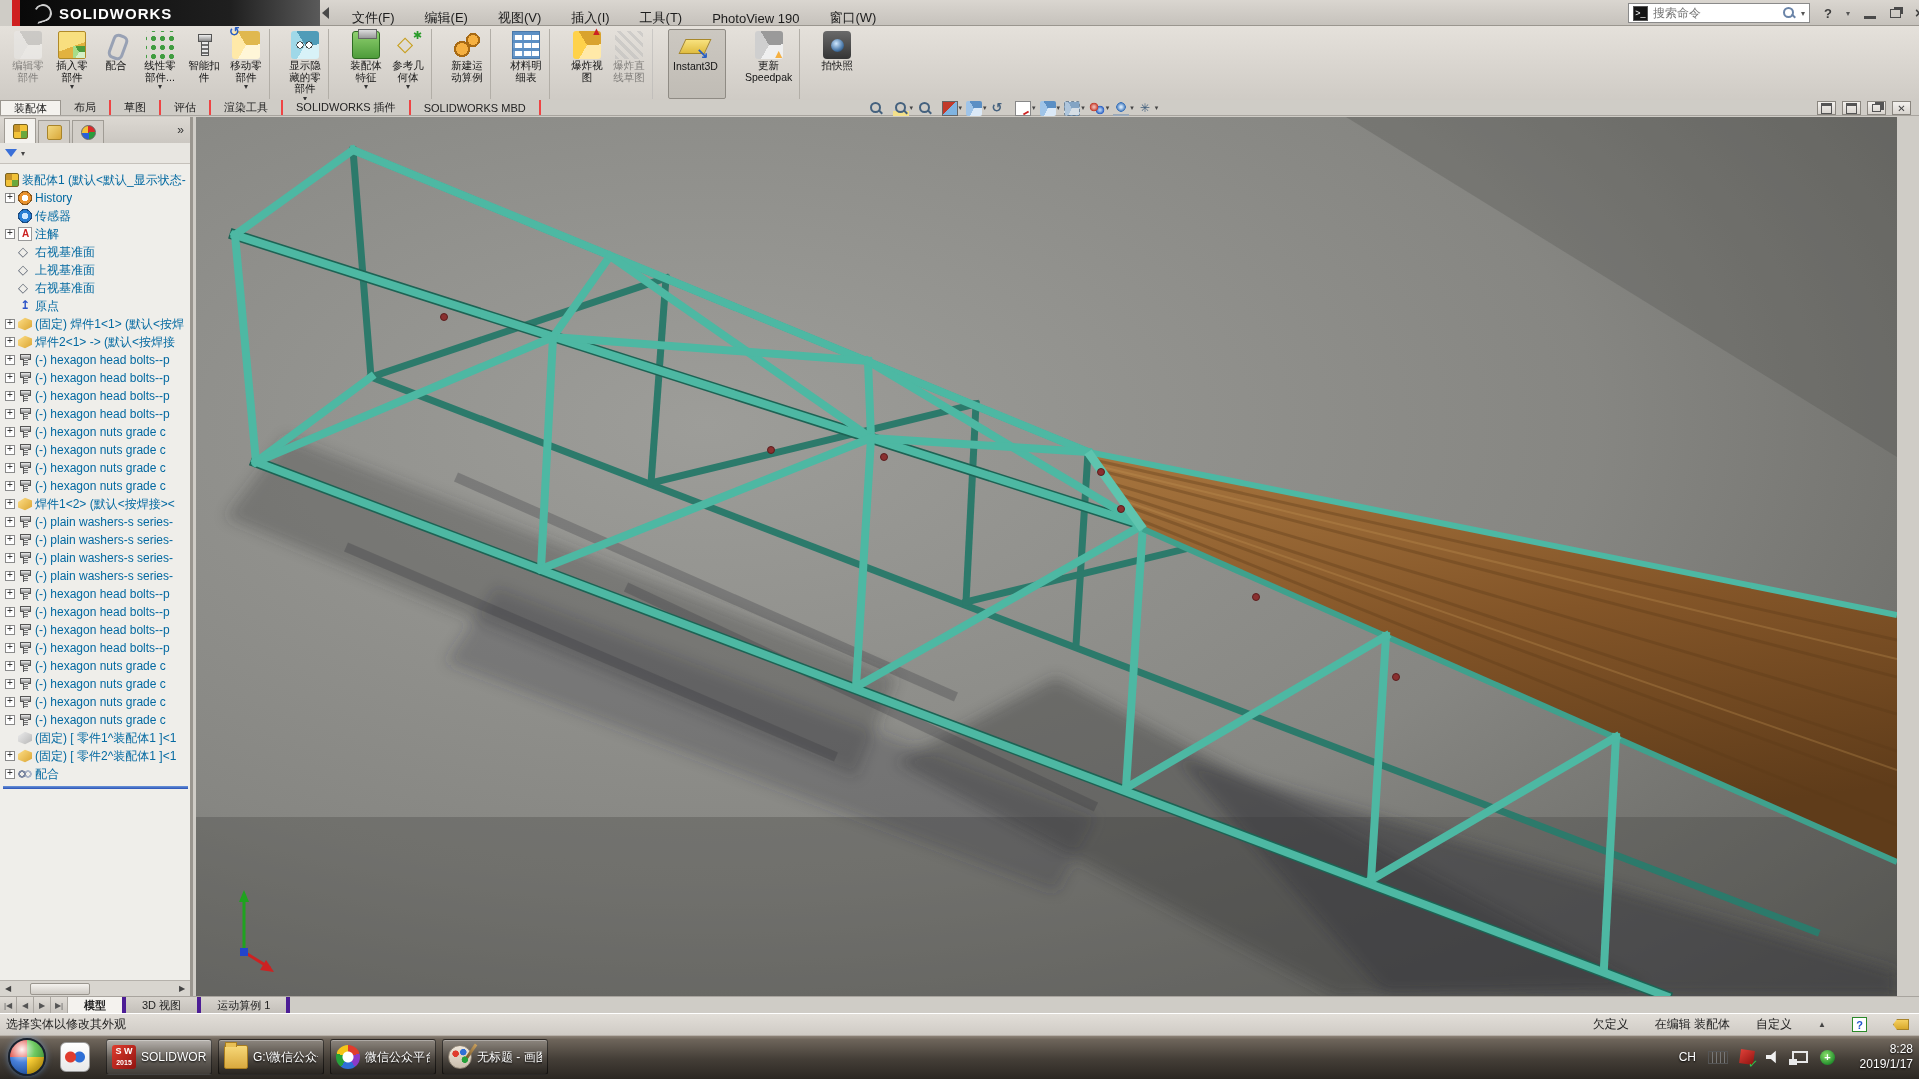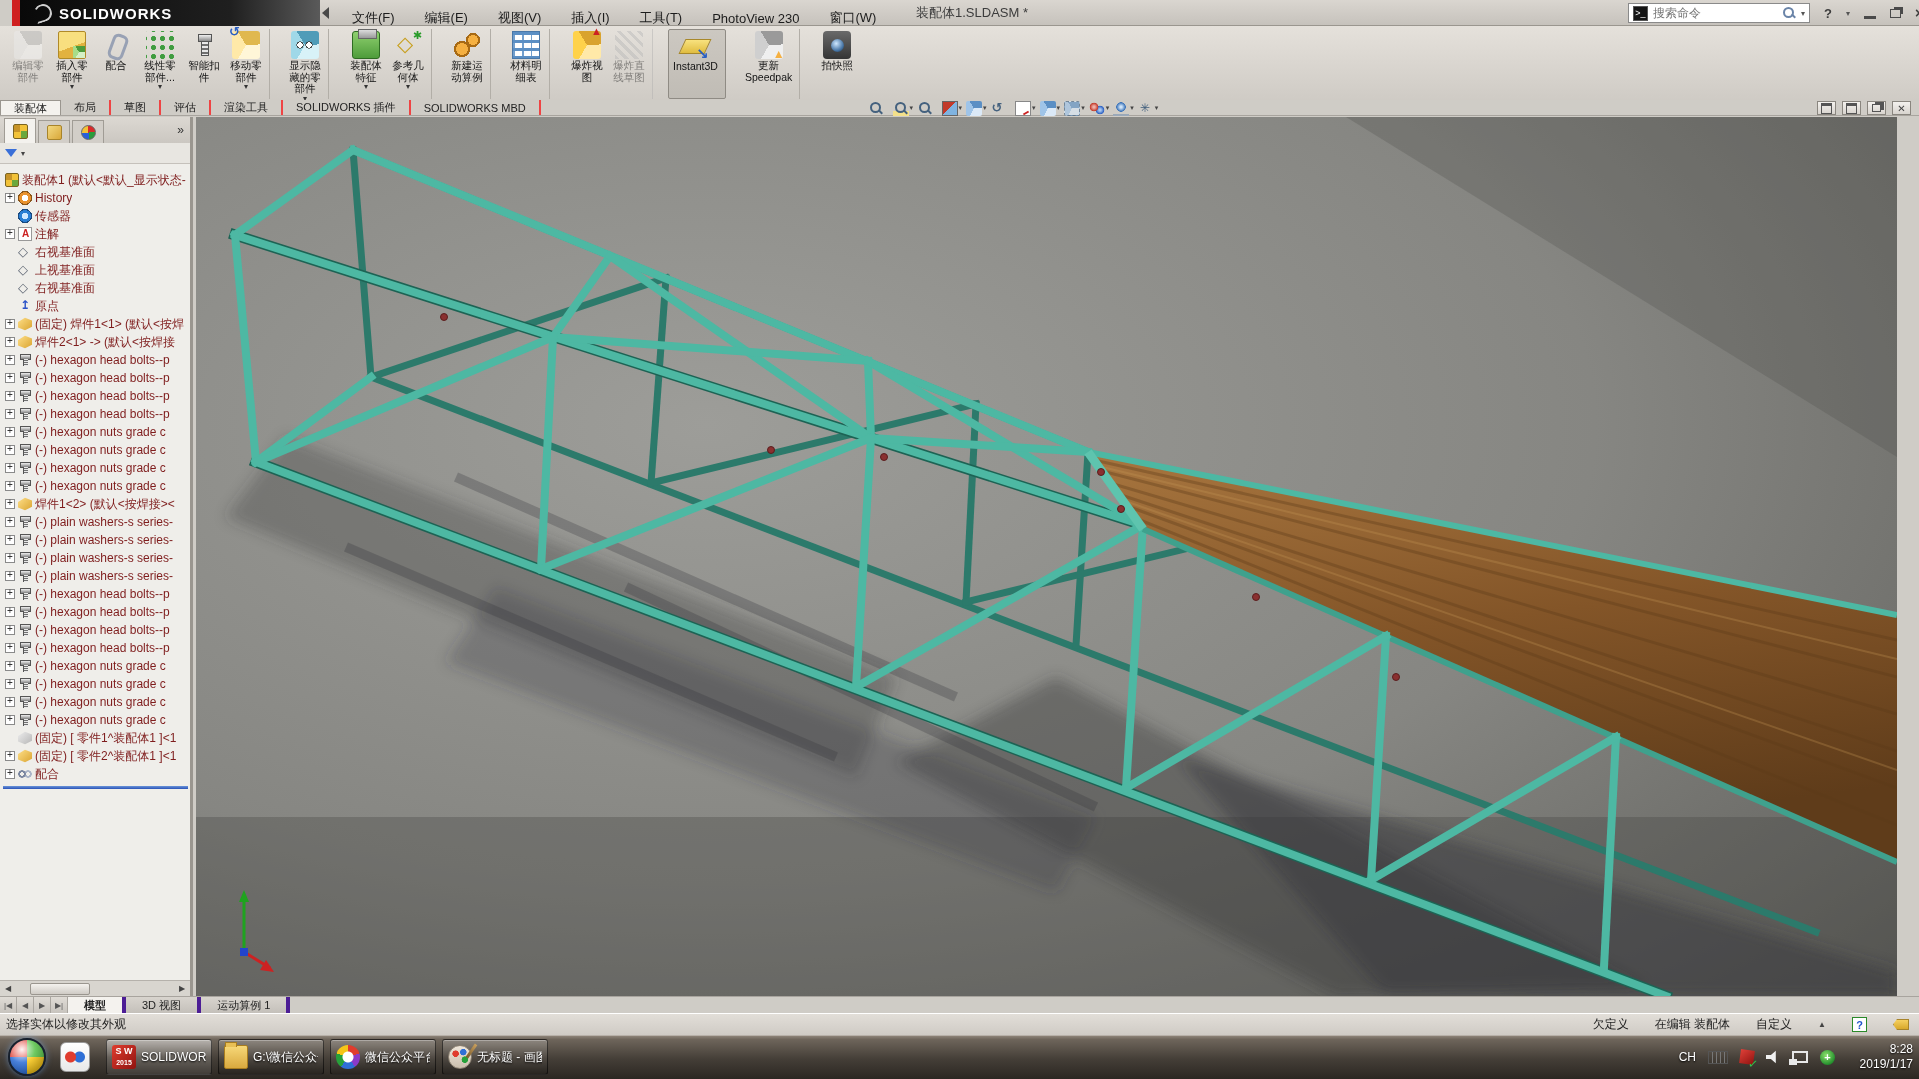--- a/index.html
+++ b/index.html
@@ -139,21 +139,21 @@
   .filter-row{height:21px;display:flex;align-items:center;gap:4px;padding-left:5px;background:#e8e6e1;border-bottom:1px solid #c5c1bb;}
   .funnel{width:0;height:0;border-left:6px solid transparent;border-right:6px solid transparent;border-top:8px solid #3a6fd8;}
   .filter-dd{font-size:8px;color:#444;}
   .tree{padding:7px 0 0 3px;}
   .trow{height:18px;display:flex;align-items:center;gap:3px;white-space:nowrap;overflow:hidden;}
   .trow.root{padding-left:2px;}
   .titem{padding-left:2px;}
   .texp{width:10px;height:10px;flex:none;position:relative;}
   .texp[data-exp="true"]{border:1px solid #8a8a8a;background:#fff;}
   .texp[data-exp="true"]::before{content:"+";position:absolute;left:1px;top:-3px;font-size:10px;color:#333;}
-  .tlabel{font-size:12px;color:#7f1d1d;overflow:hidden;}
+  .tlabel{font-size:12px;color:#0369a1;overflow:hidden;}
   .ti{width:14px;height:14px;position:relative;flex:none;}
   [data-ticon="assembly"]{background:conic-gradient(#f2c238 0 25%,#6aa83c 0 50%,#f2c238 0 75%,#c89428 0);border:1px solid #7a6420;border-radius:2px;}
   [data-ticon="history"]{background:radial-gradient(circle at 50% 50%,#fff 0 3px,#e8912d 3px 6px,#8a5518 6px 7px,transparent 7px);}
   [data-ticon="sensors"]{background:radial-gradient(circle at 50% 50%,#cfe8ff 0 3px,#2a7fd4 3px 6px,#1a4a80 6px 7px,transparent 7px);}
   [data-ticon="annotations"]{background:#fff;border:1px solid #999;}
   [data-ticon="annotations"]::before{content:"A";position:absolute;left:3px;top:0;font-size:10px;font-weight:bold;color:#c22;}
   [data-ticon="plane"]::before{content:"◇";position:absolute;left:0;top:-1px;font-size:13px;color:#5a6270;}
   [data-ticon="origin"]::before{content:"↥";position:absolute;left:2px;top:-1px;font-size:12px;font-weight:bold;color:#2a52c8;}
   [data-ticon="part-yellow"]{background:linear-gradient(135deg,#ffe08a,#d9a32e);
     clip-path:polygon(0 35%,50% 5%,100% 25%,100% 70%,50% 95%,0 75%);}
@@ -274,24 +274,23 @@
     <div class="logo-text">SOLIDWORKS</div>
   </div>
   <div class="logo-collapse"></div>
   <div class="menus">
 
   <span class="menu-item">文件(F)</span>
       <span class="menu-item">编辑(E)</span>
       <span class="menu-item">视图(V)</span>
       <span class="menu-item">插入(I)</span>
       <span class="menu-item">工具(T)</span>
-      <span class="menu-item">PhotoView 230</span>
+      <span class="menu-item">PhotoView 190</span>
       <span class="menu-item">窗口(W)</span>
     </div>
-  <div class="doc-title">装配体1.SLDASM *</div>
   <div class="searchbox">
     <span class="search-prompt">&gt;_</span>
     <span class="search-text">搜索命令</span>
     <span class="mag"></span>
     <span class="dd">▾</span>
   </div>
   <div class="win-controls">
     <span class="help-q">?</span>
     <span class="dd">▾</span>
     <span class="wc-min"></span>

